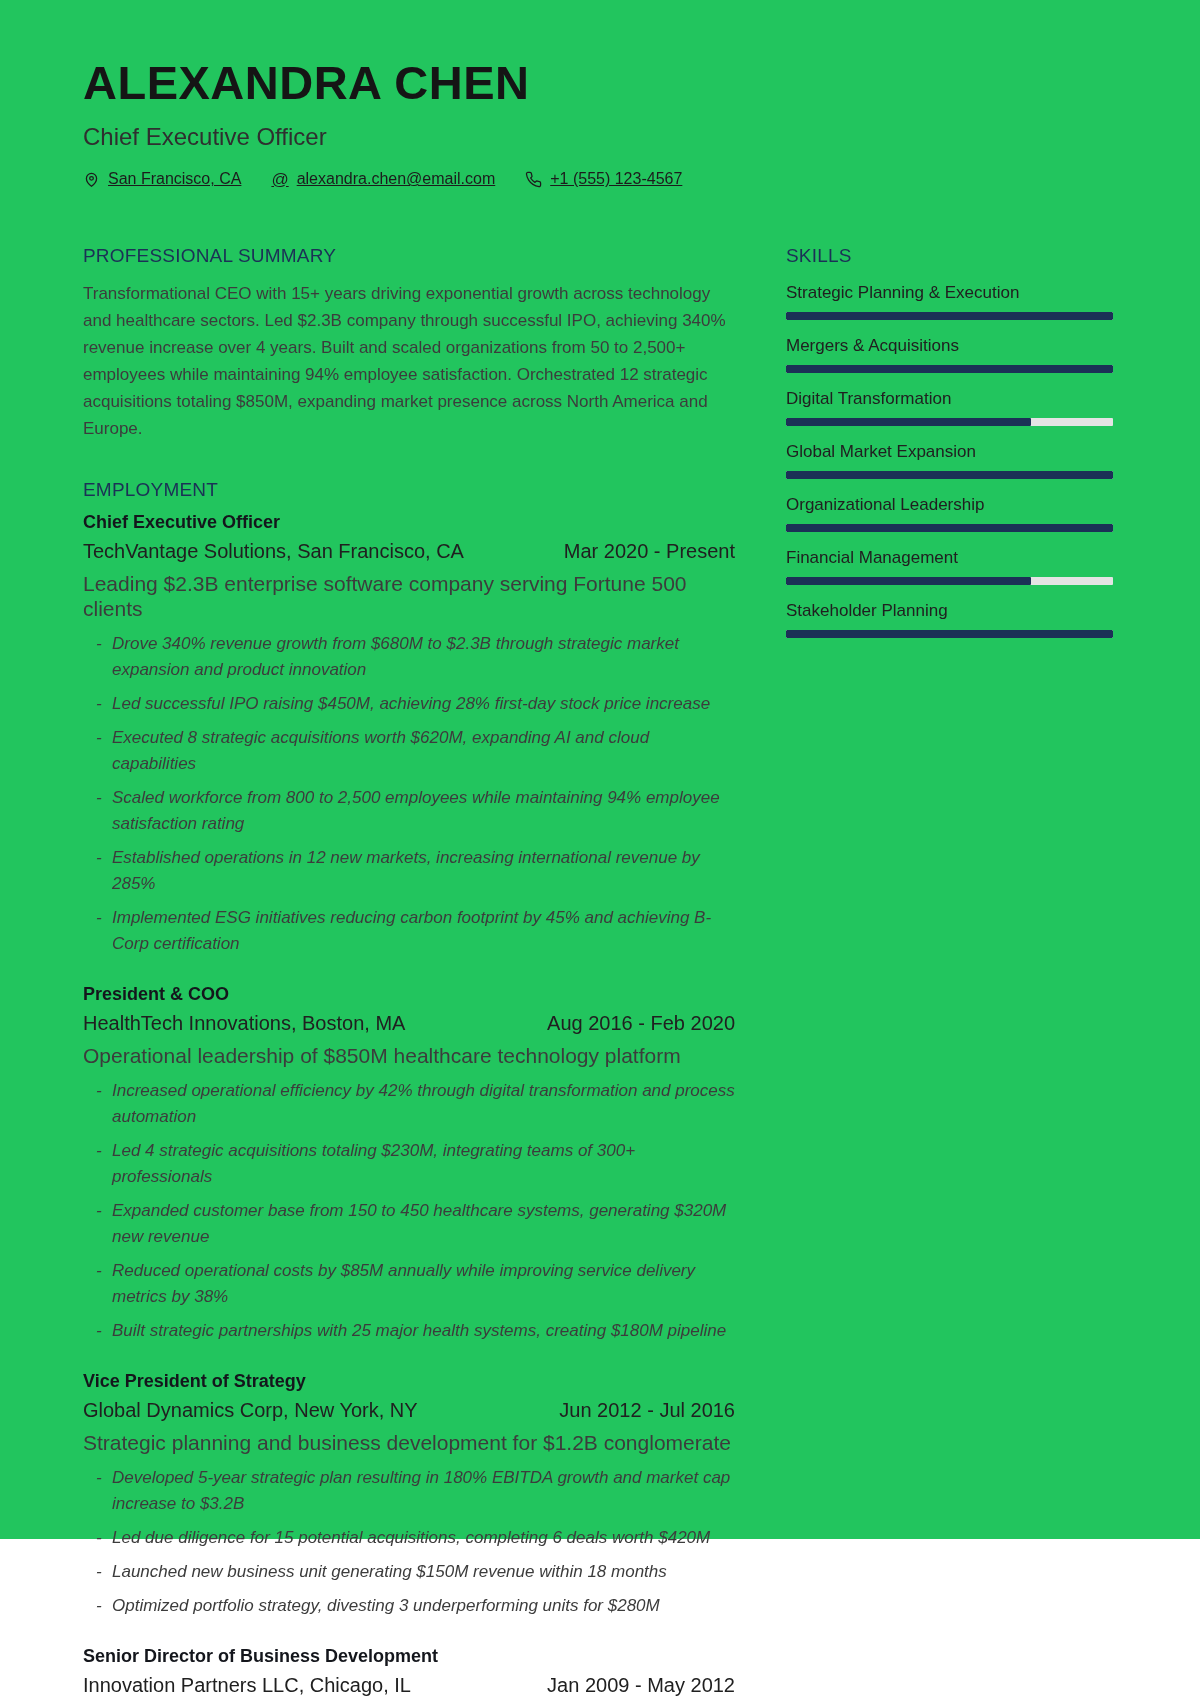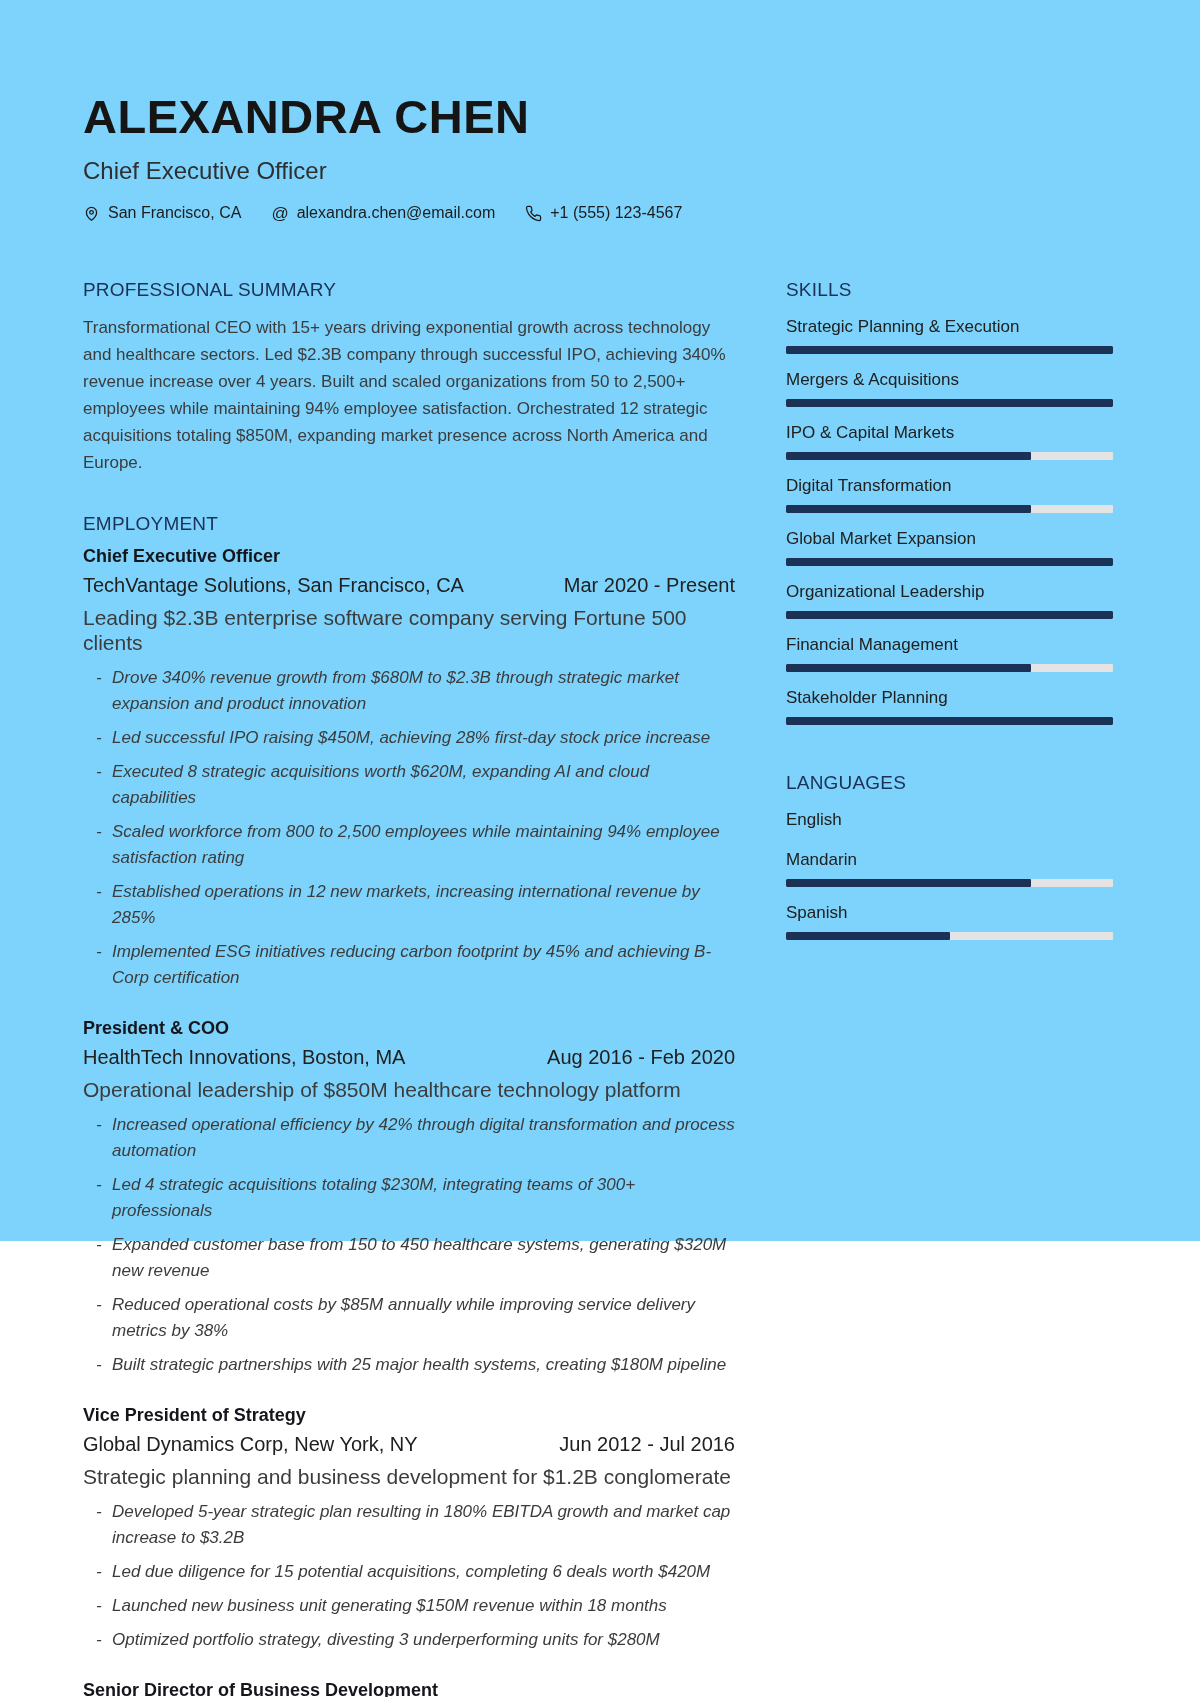--- a/index.html
+++ b/index.html
@@ -4,23 +4,23 @@
 <style>
   html,body{margin:0;padding:0;background:#ffffff;}
   body{
     width:1200px;height:1697px;
     font-family:"Liberation Sans", sans-serif;
     color:#3c3c3c;
     overflow:hidden;
   }
   .page{
     box-sizing:border-box;
-    width:1200px;height:1241px;
-    padding:92px 83px 0 83px;
-    background:#7dd3fc;
+    width:1200px;height:1539px;
+    padding:58px 83px 0 83px;
+    background:#22c55e;
   }
   
   .name{
     margin:0;
     font-size:47px;
     font-weight:700;
     letter-spacing:.5px;
     color:#151515;
     line-height:1.05;
   }
@@ -29,20 +29,21 @@
     font-size:24px;
     color:#2f2f2f;
   }
   .contact-row{
     display:flex;
     align-items:center;
     gap:30px;
     margin-top:19px;
     font-size:16px;
     color:#1c1c1c;
+    text-decoration:underline;
   }
   .contact-item{display:inline-flex;align-items:center;gap:8px;}
   .contact-item .icn{width:17px;height:17px;display:block;color:#1c1c1c;}
   .at-glyph{font-size:17px;font-weight:400;line-height:17px;color:#1c1c1c;}
   
   .columns{display:flex;margin-top:57px;align-items:flex-start;}
   .main-col{width:652px;flex:none;}
   .side-col{width:327px;flex:none;margin-left:51px;}
   .section-heading{
     margin:0;
@@ -195,26 +196,20 @@
       <div class="bar-fill" style="width: 100%;"></div>
     </div>
   </div>
             <div class="bar-item">
     <div class="bar-label">Mergers &amp; Acquisitions</div>
     <div class="bar-track">
       <div class="bar-fill" style="width: 100%;"></div>
     </div>
   </div>
             <div class="bar-item">
-    <div class="bar-label">IPO &amp; Capital Markets</div>
-    <div class="bar-track">
-      <div class="bar-fill" style="width: 75%;"></div>
-    </div>
-  </div>
-            <div class="bar-item">
     <div class="bar-label">Digital Transformation</div>
     <div class="bar-track">
       <div class="bar-fill" style="width: 75%;"></div>
     </div>
   </div>
             <div class="bar-item">
     <div class="bar-label">Global Market Expansion</div>
     <div class="bar-track">
       <div class="bar-fill" style="width: 100%;"></div>
     </div>
@@ -233,37 +228,16 @@
   </div>
             <div class="bar-item">
     <div class="bar-label">Stakeholder Planning</div>
     <div class="bar-track">
       <div class="bar-fill" style="width: 100%;"></div>
     </div>
   </div>
           </div>
       </section>
 
-      <section class="langs">
-        <h2 class="section-heading">LANGUAGES</h2>
-        <div id="languages-list" class="bars-list">
-            <div class="bar-item no-bar">
-    <div class="bar-label">English</div>
-
-  </div>
-            <div class="bar-item">
-    <div class="bar-label">Mandarin</div>
-    <div class="bar-track">
-      <div class="bar-fill" style="width: 75%;"></div>
-    </div>
-  </div>
-            <div class="bar-item">
-    <div class="bar-label">Spanish</div>
-    <div class="bar-track">
-      <div class="bar-fill" style="width: 50%;"></div>
-    </div>
-  </div>
-          </div>
-      </section>
     </aside>
 
   </div>
 </div>
 
 </body></html>

